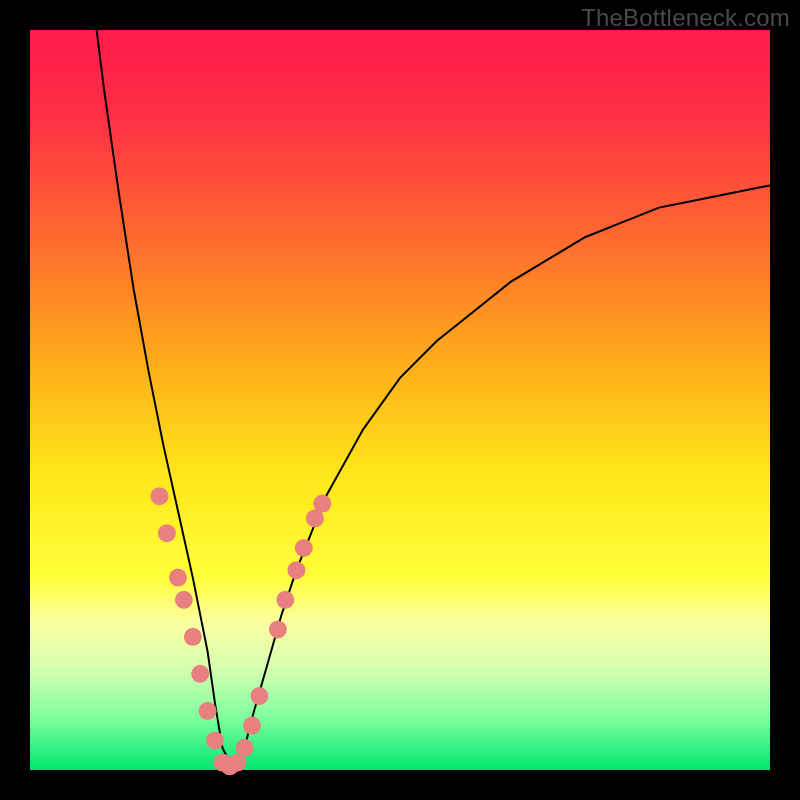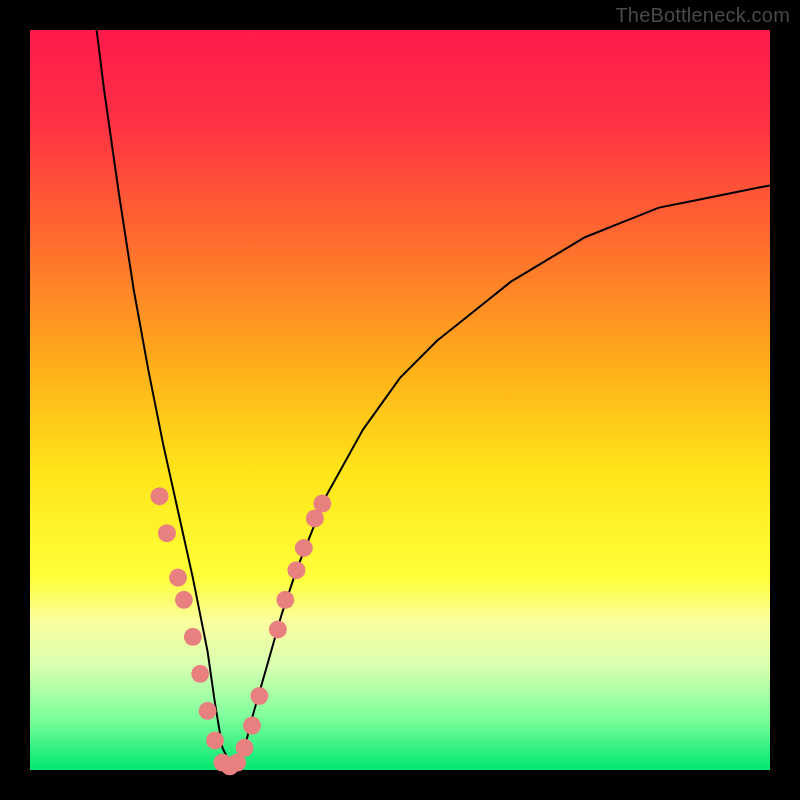--- a/index.html
+++ b/index.html
@@ -25,21 +25,21 @@
     top: 30px;
     width: 740px;
     height: 740px;
     
   }
   .watermark {
     position: absolute;
     top: 4px;
     right: 10px;
     color: #4a4a4a;
-    font-size: 20px;
+    font-size: 24px;
     font-weight: 400;
     letter-spacing: 0.2px;
   }
   svg.curve {
     position: absolute;
     left: 30px;
     top: 30px;
     width: 740px;
     height: 740px;
     overflow: visible;

